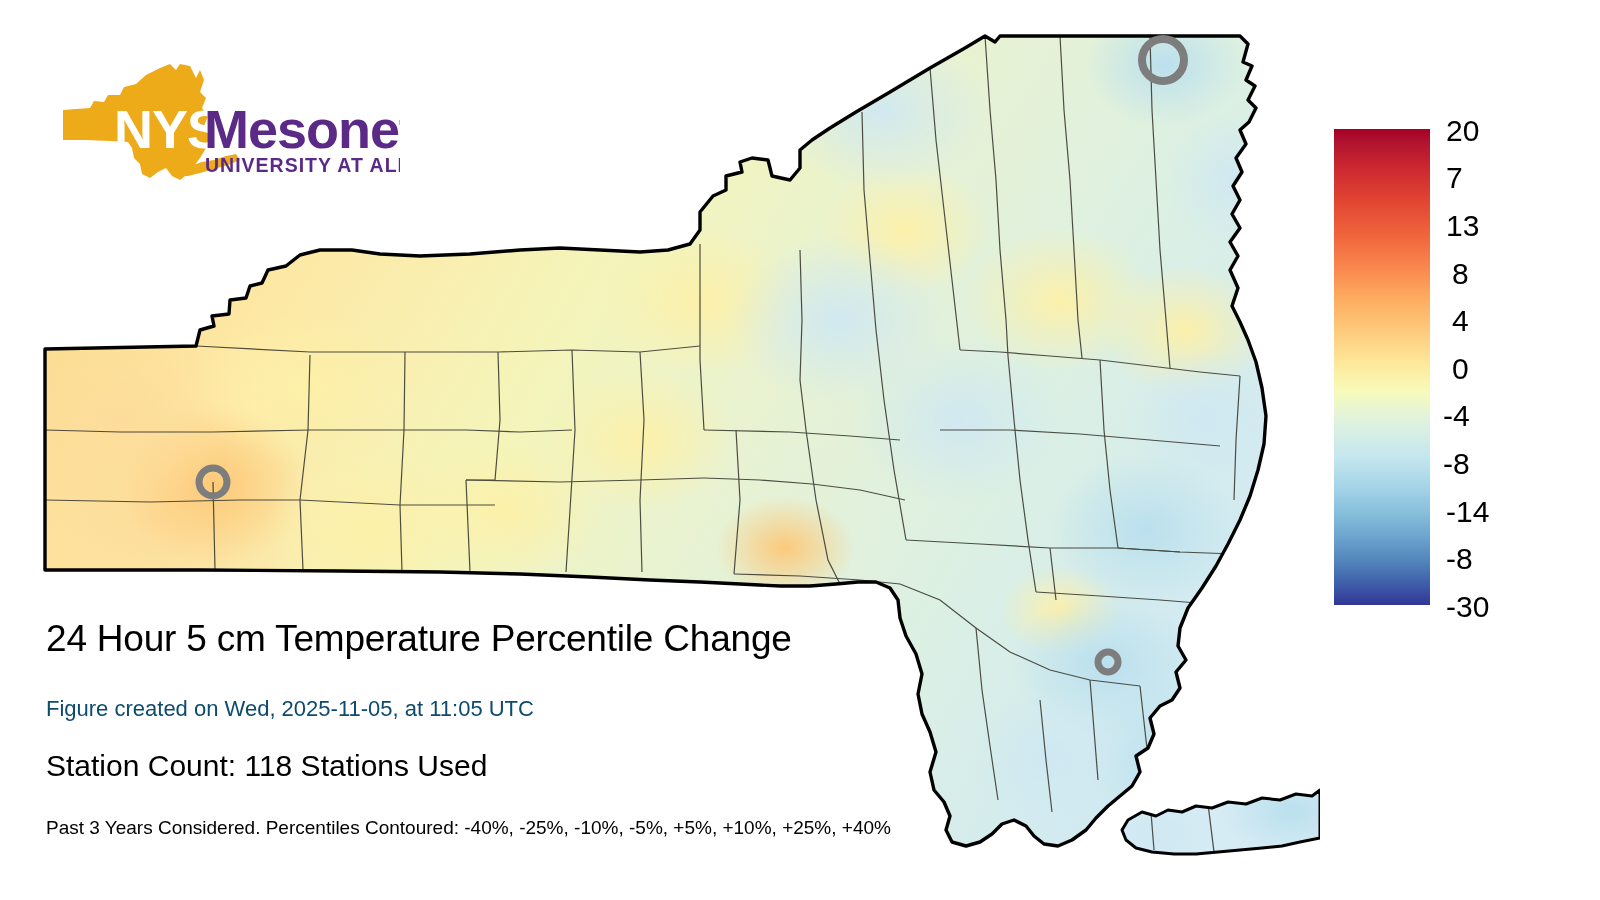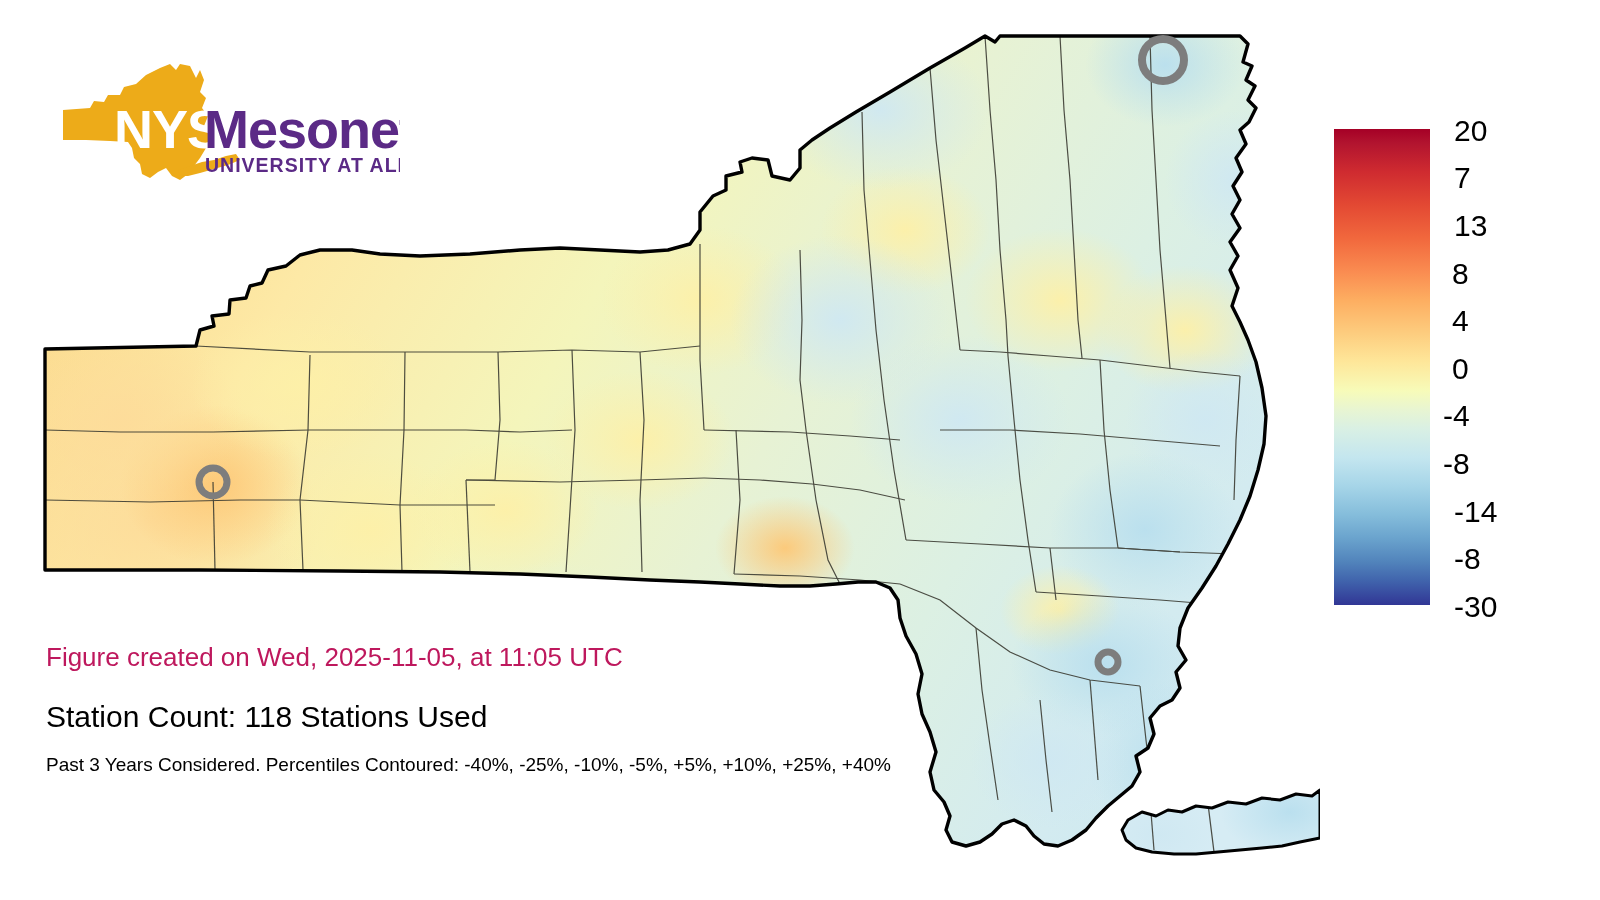--- a/index.html
+++ b/index.html
@@ -43,29 +43,29 @@
       #d9f0e4 63%,
       #c4e6ef 69%,
       #a6d5e8 75%,
       #85bddb 81%,
       #6aa3cd 86%,
       #5183bb 91%,
       #4063ac 95%,
       #313695 100%);
   }
   #cbar-ticks{position:absolute;left:1438px;top:100px;width:90px;height:540px;}
-  .cbar-tick{position:absolute;left:16px;
+  .cbar-tick{position:absolute;left:8px;
     font-size:30px;color:#000;line-height:1;white-space:nowrap;}
 
   
   #text-block{position:absolute;left:46px;top:620px;width:1120px;}
   #fig-title{font-size:37px;color:#000;line-height:1.05;letter-spacing:-0.2px;}
-  #fig-created{font-size:26px;color:#be185d;margin-top:23px;line-height:1.1;}
+  #fig-created{font-size:22px;color:#0c4a6e;margin-top:38px;line-height:1.1;}
   #fig-stations{font-size:30px;color:#000;margin-top:28px;line-height:1.1;}
-  #fig-note{font-size:19px;color:#000;margin-top:22px;line-height:1.1;white-space:nowrap;}
+  #fig-note{font-size:19px;color:#000;margin-top:36px;line-height:1.1;white-space:nowrap;}
 </style>
 </head>
 <body>
 
 <div id="root">
 
   <div id="map-wrap">
     <svg id="map-svg" viewBox="0 0 1320 900" xmlns="http://www.w3.org/2000/svg">
       <defs>
 
@@ -270,18 +270,19 @@
     <div class="cbar-tick" style="top:206px;left:14px">4</div>
     <div class="cbar-tick" style="top:254px;left:14px">0</div>
     <div class="cbar-tick" style="top:301px;left:5px">-4</div>
     <div class="cbar-tick" style="top:349px;left:5px">-8</div>
     <div class="cbar-tick" style="top:397px">-14</div>
     <div class="cbar-tick" style="top:444px">-8</div>
     <div class="cbar-tick" style="top:492px">-30</div>
   </div>
 
   <div id="text-block">
+    <div id="fig-title">24 Hour 5 cm Temperature Percentile Change</div>
     <div id="fig-created">Figure created on Wed, 2025-11-05, at 11:05 UTC</div>
     <div id="fig-stations">Station Count: 118 Stations Used</div>
     <div id="fig-note">Past 3 Years Considered. Percentiles Contoured: -40%, -25%, -10%, -5%, +5%, +10%, +25%, +40%</div>
   </div>
 
 </div>
 
 </body></html>

